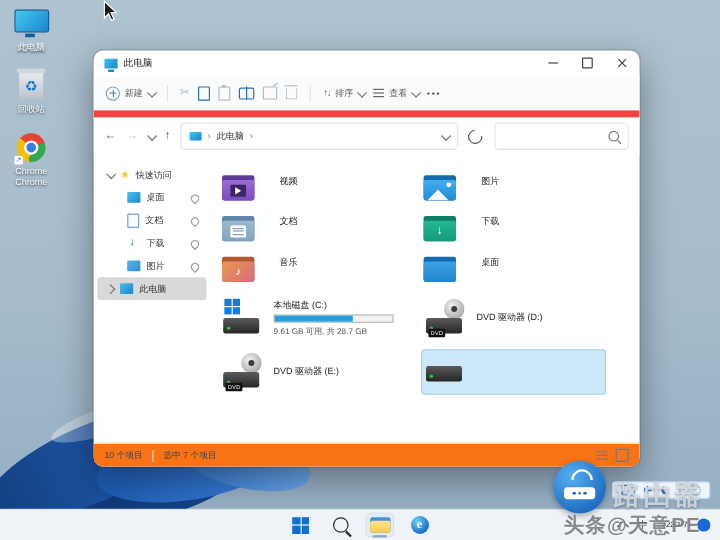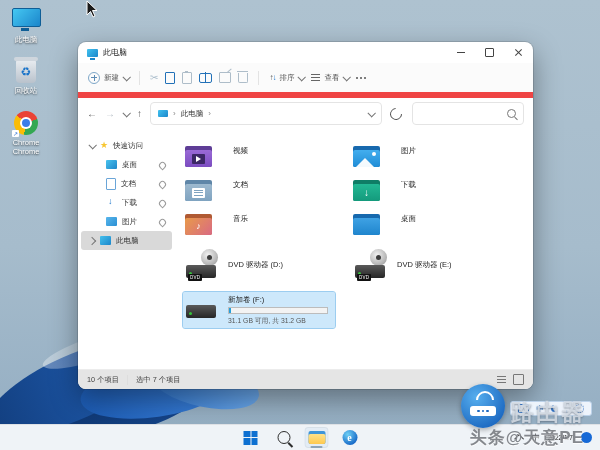--- a/index.html
+++ b/index.html
@@ -142,21 +142,21 @@
   .disc{position:absolute;right:2px;top:0;width:17px;height:17px;border-radius:50%;background:radial-gradient(circle at 40% 35%,#f2f2f2,#b9b9b9 60%,#8c8c8c);}
   .disc:after{content:"";position:absolute;left:6px;top:6px;width:5px;height:5px;border-radius:50%;background:#3c3c3c;}
   .dvdtag{position:absolute;left:2px;bottom:0;background:#111;color:#fff;font-size:4.5px;padding:1px 2px;border-radius:1px;letter-spacing:.3px;}
   .dmeta{display:flex;flex-direction:column;gap:2px;min-width:0;}
   .dlabel{font-size:7.5px;color:#222;white-space:nowrap;}
   .dbar{width:100px;height:7px;border:1px solid #bcbcbc;background:#f3f3f3;box-sizing:border-box;}
   .dfill{height:100%;background:#26a0da;}
   .dinfo{font-size:6.8px;color:#555;white-space:nowrap;}
   .dtile.dvd .dmeta{justify-content:center;}
 
-  .statusbar{height:19px;flex:0 0 auto;border-top:1px solid #ececec;display:flex;align-items:center;gap:8px;padding:0 9px;font-size:7.3px;color:#444;background:#e5e5e5;}
+  .statusbar{height:19px;flex:0 0 auto;border-top:1px solid #ececec;display:flex;align-items:center;gap:8px;padding:0 9px;font-size:7.3px;color:#444;background:#f97316;}
   .st-sep{width:1px;height:10px;background:#ddd;}
   .st-right{margin-left:auto;display:flex;gap:7px;align-items:center;}
   .ic-list{width:9px;display:flex;flex-direction:column;gap:2px;}
   .ic-list i{height:1.2px;background:#777;display:block;}
   .ic-thumb{width:9px;height:9px;border:1.2px solid #777;border-radius:1px;}
 
   
   .taskbar{left:0;bottom:0;width:600px;height:25px;background:#eff3f7;border-top:1px solid rgba(0,0,0,.07);}
   .tb-center{position:absolute;left:50%;top:0;height:100%;transform:translateX(-50%);display:flex;align-items:center;gap:9px;}
   .tbtn{width:24px;height:21px;display:flex;align-items:center;justify-content:center;border-radius:4px;position:relative;}
@@ -405,20 +405,38 @@
           <div class="ficon fk">
               <div class="back"></div>
               <div class="front"></div>
             </div>
           <span class="flabel">桌面</span>
         </div>
       </div>
 
 
       <div class="dgrid">
+        <div class="dtile">
+          <div class="dic">
+            <div class="winlogo">
+                <i></i>
+                <i></i>
+                <i></i>
+                <i></i>
+              </div>
+            <div class="hd-body"></div>
+          </div>
+          <div class="dmeta">
+            <div class="dlabel">本地磁盘 (C:)</div>
+            <div class="dbar">
+                <div class="dfill" style="width:66%"></div>
+              </div>
+            <div class="dinfo">9.61 GB 可用, 共 28.7 GB</div>
+          </div>
+        </div>
         <div class="dtile dvd">
           <div class="dic">
             <div class="disc"></div>
             <div class="hd-body"></div>
             <div class="dvdtag">DVD</div>
           </div>
           <div class="dmeta">
             <div class="dlabel">DVD 驱动器 (D:)</div>
           </div>
         </div>
@@ -428,27 +446,20 @@
             <div class="hd-body"></div>
             <div class="dvdtag">DVD</div>
           </div>
           <div class="dmeta">
             <div class="dlabel">DVD 驱动器 (E:)</div>
           </div>
         </div>
         <div class="dtile sel">
           <div class="dic">
             <div class="hd-body" style="bottom:8px;"></div>
-          </div>
-          <div class="dmeta">
-            <div class="dlabel">新加卷 (F:)</div>
-            <div class="dbar">
-                <div class="dfill" style="width:2%"></div>
-              </div>
-            <div class="dinfo">31.1 GB 可用, 共 31.2 GB</div>
           </div>
         </div>
       </div>
     </div>
   </div>
 
   <div class="statusbar">
     <span>10 个项目</span>
     <div class="st-sep"></div>
     <span>选中 7 个项目</span>

